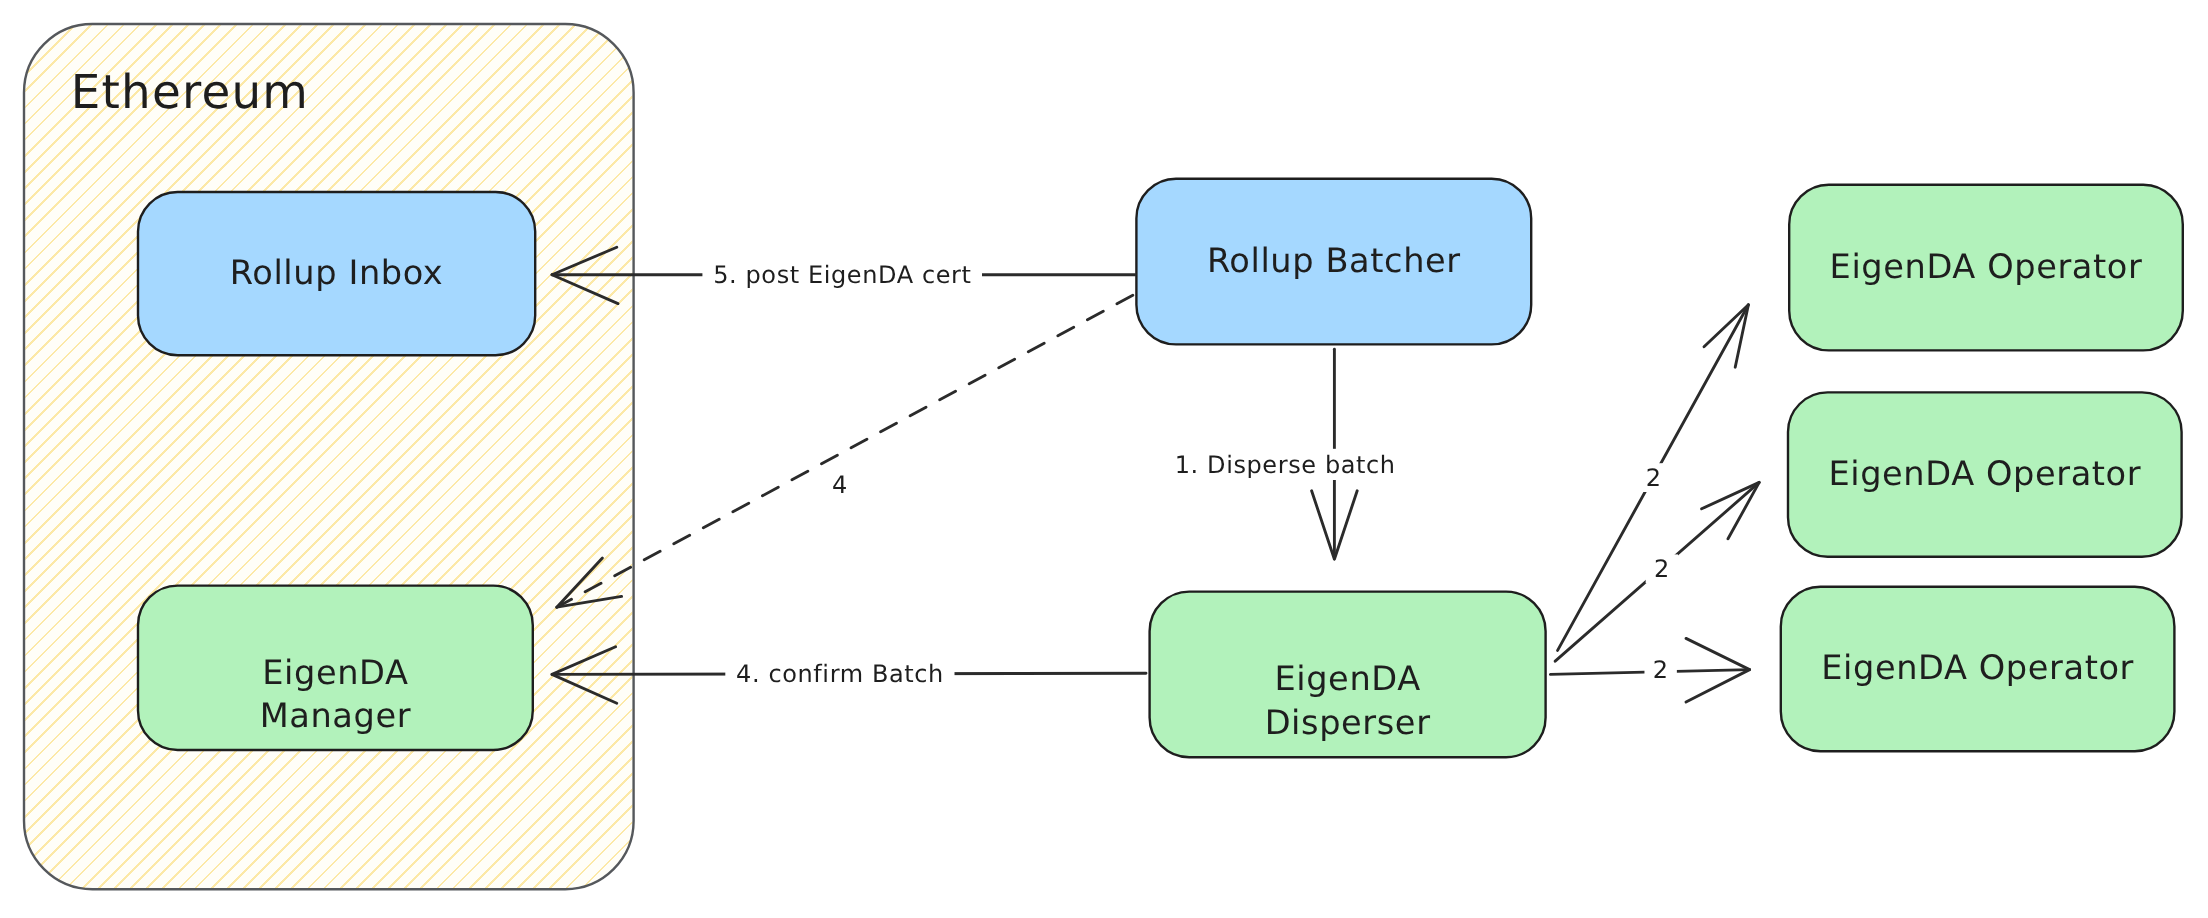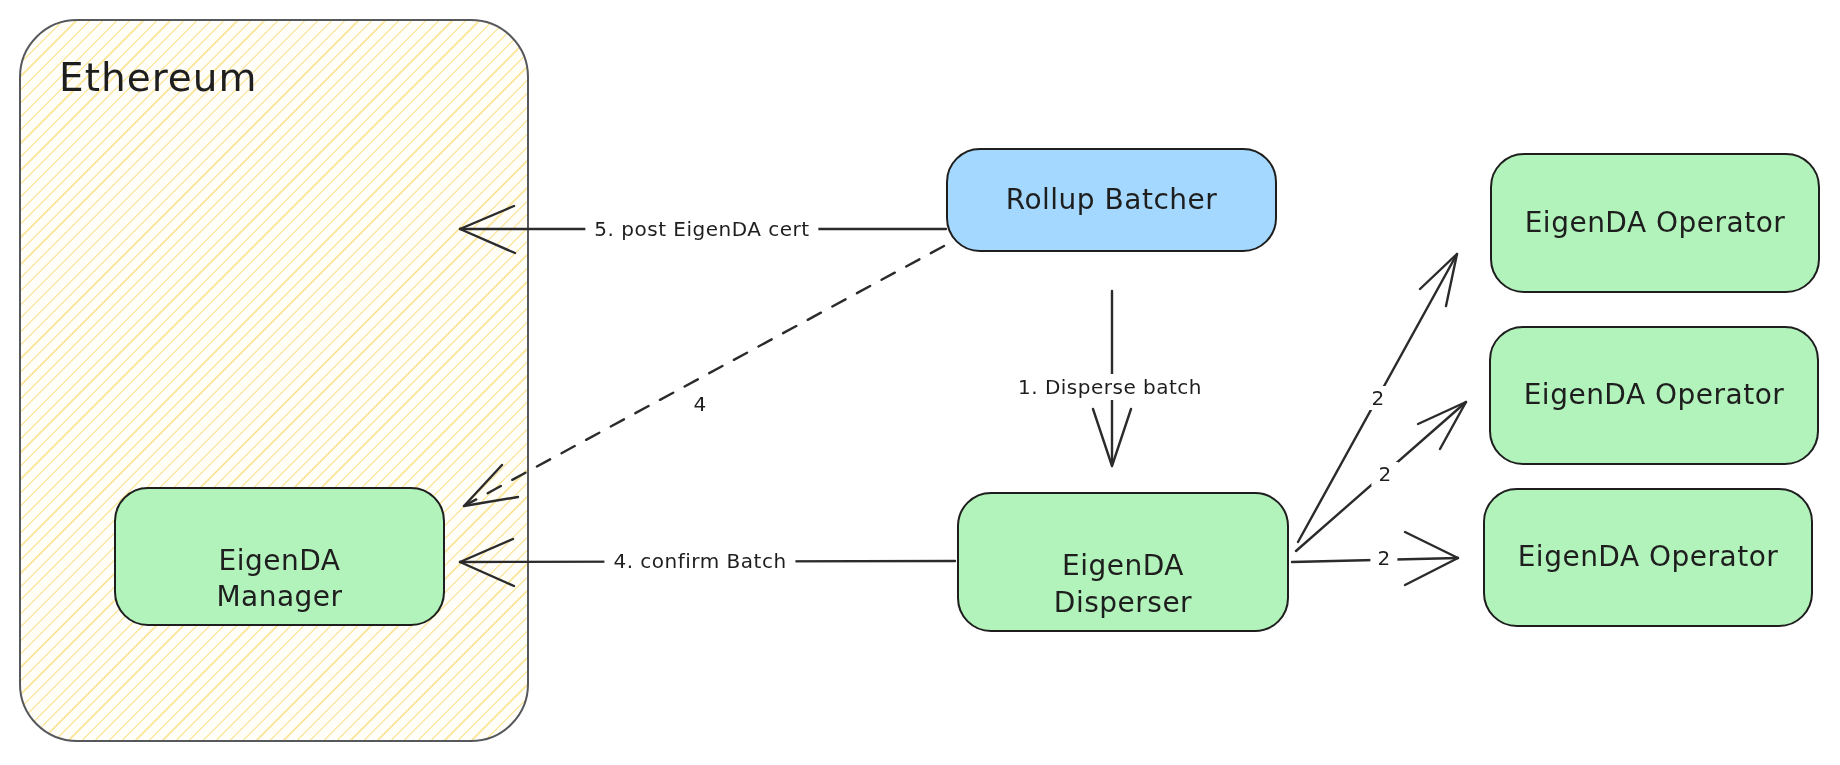--- a/index.html
+++ b/index.html
@@ -52,21 +52,21 @@
     font-size: 28px;
     letter-spacing: 0.5px;
     line-height: 1.3;
   }
   .node.blue  { background: #a5d8ff; }
   .node.green { background: #b2f2bb; align-items: center; }
   .multiline  { white-space: pre-line; margin-top: 45px; }
 
   #node-rollup-inbox      { left: 114px;  top: 159px; width: 333px; height: 138px; }
   #node-eigenda-manager   { left: 114px;  top: 487px; width: 331px; height: 139px; }
-  #node-rollup-batcher    { left: 946px;  top: 148px; width: 331px; height: 104px; }
+  #node-rollup-batcher    { left: 946px;  top: 148px; width: 331px; height: 140px; }
   #node-eigenda-disperser { left: 957px;  top: 492px; width: 332px; height: 140px; }
   #node-operator-1        { left: 1490px; top: 153px; width: 330px; height: 140px; }
   #node-operator-2        { left: 1489px; top: 326px; width: 330px; height: 139px; }
   #node-operator-3        { left: 1483px; top: 488px; width: 330px; height: 139px; }
 
   
   #edges {
     position: absolute;
     left: 0; top: 0;
     width: 1840px; height: 765px;
@@ -96,20 +96,23 @@
 </style>
 </head>
 <body>
 
 <div id="canvas">
 
   <div class="group-box">
     <div class="group-label">Ethereum</div>
   </div>
 
+  <div class="node blue" id="node-rollup-inbox">
+    <span>Rollup Inbox</span>
+  </div>
 
   <div class="node green" id="node-eigenda-manager">
     <span class="multiline">EigenDA
 Manager</span>
   </div>
 
   <div class="node blue" id="node-rollup-batcher">
     <span>Rollup Batcher</span>
   </div>
 
@@ -151,21 +154,21 @@
     <path d="M1466 402 L1418 424 M1466 402 L1440 449"></path>
 
     <path d="M1292 562 L1458 558"></path>
     <path d="M1458 558 L1405 532 M1458 558 L1405 585"></path>
   </svg>
 
   <div class="edge-label" style="left:702px; top:229px;">5. post EigenDA cert</div>
 
   <div class="edge-label num" style="left:700px; top:404px;">4</div>
 
-  <div class="edge-label" style="left:1110px; top:387px;">1. Disperse batch</div>
+  <div class="edge-label" style="left:1071px; top:387px;">1. Disperse batch</div>
 
   <div class="edge-label" style="left:700px; top:561px;">4. confirm Batch</div>
 
   <div class="edge-label num" style="left:1378px; top:398px;">2</div>
 
   <div class="edge-label num" style="left:1385px; top:474px;">2</div>
 
   <div class="edge-label num" style="left:1384px; top:558px;">2</div>
 
 </div>

